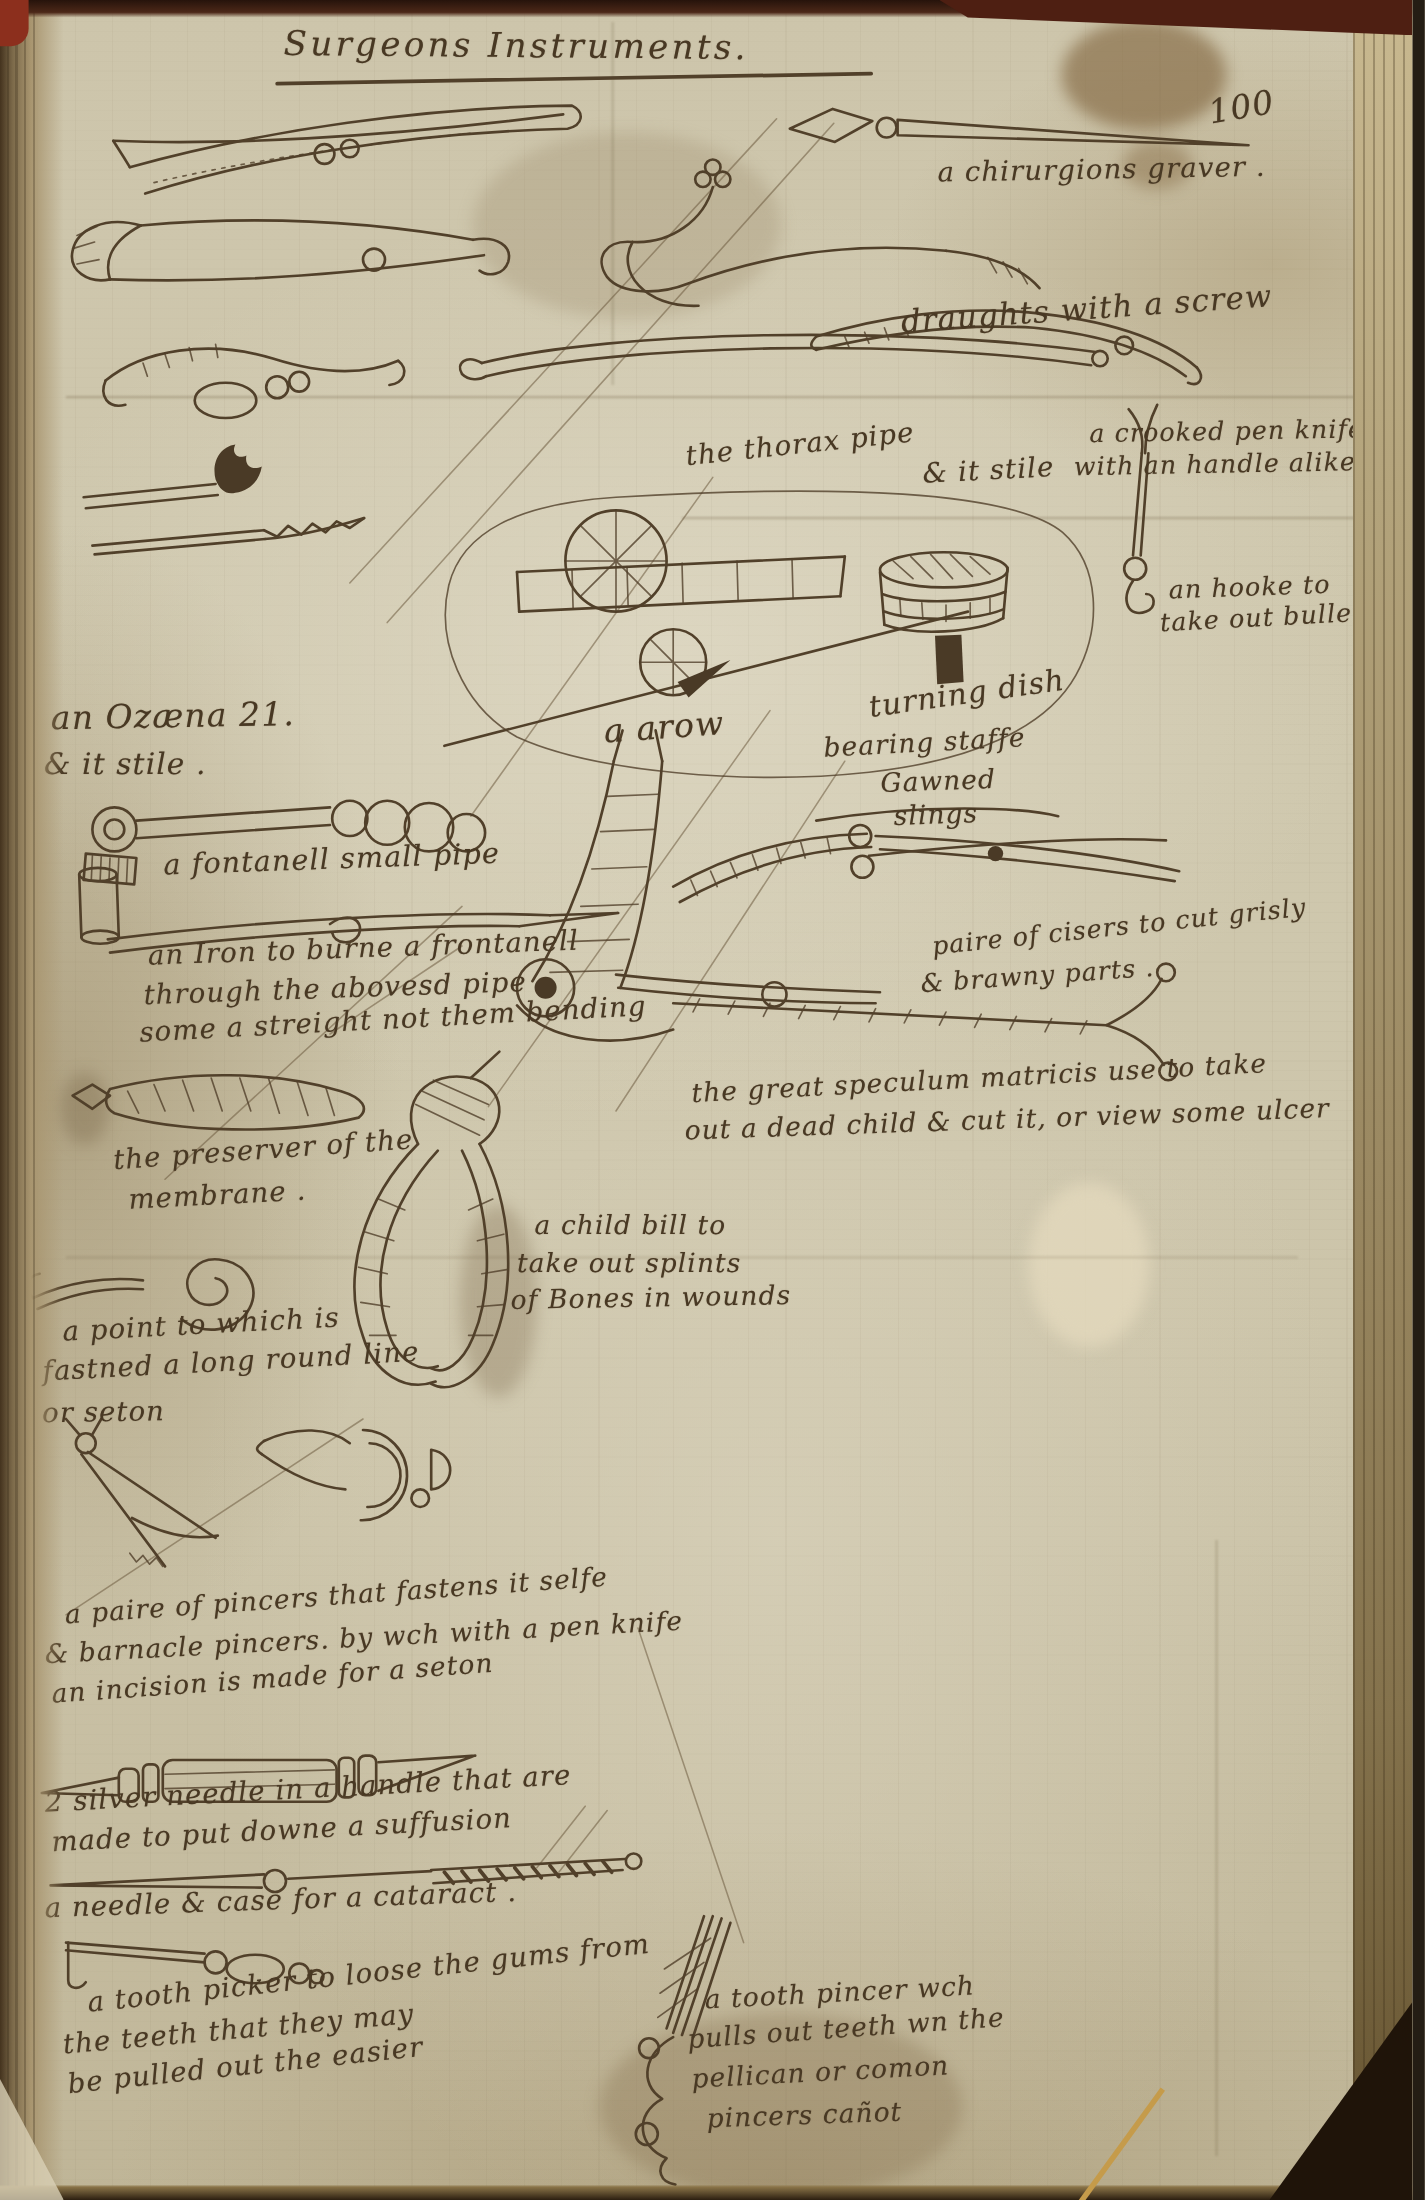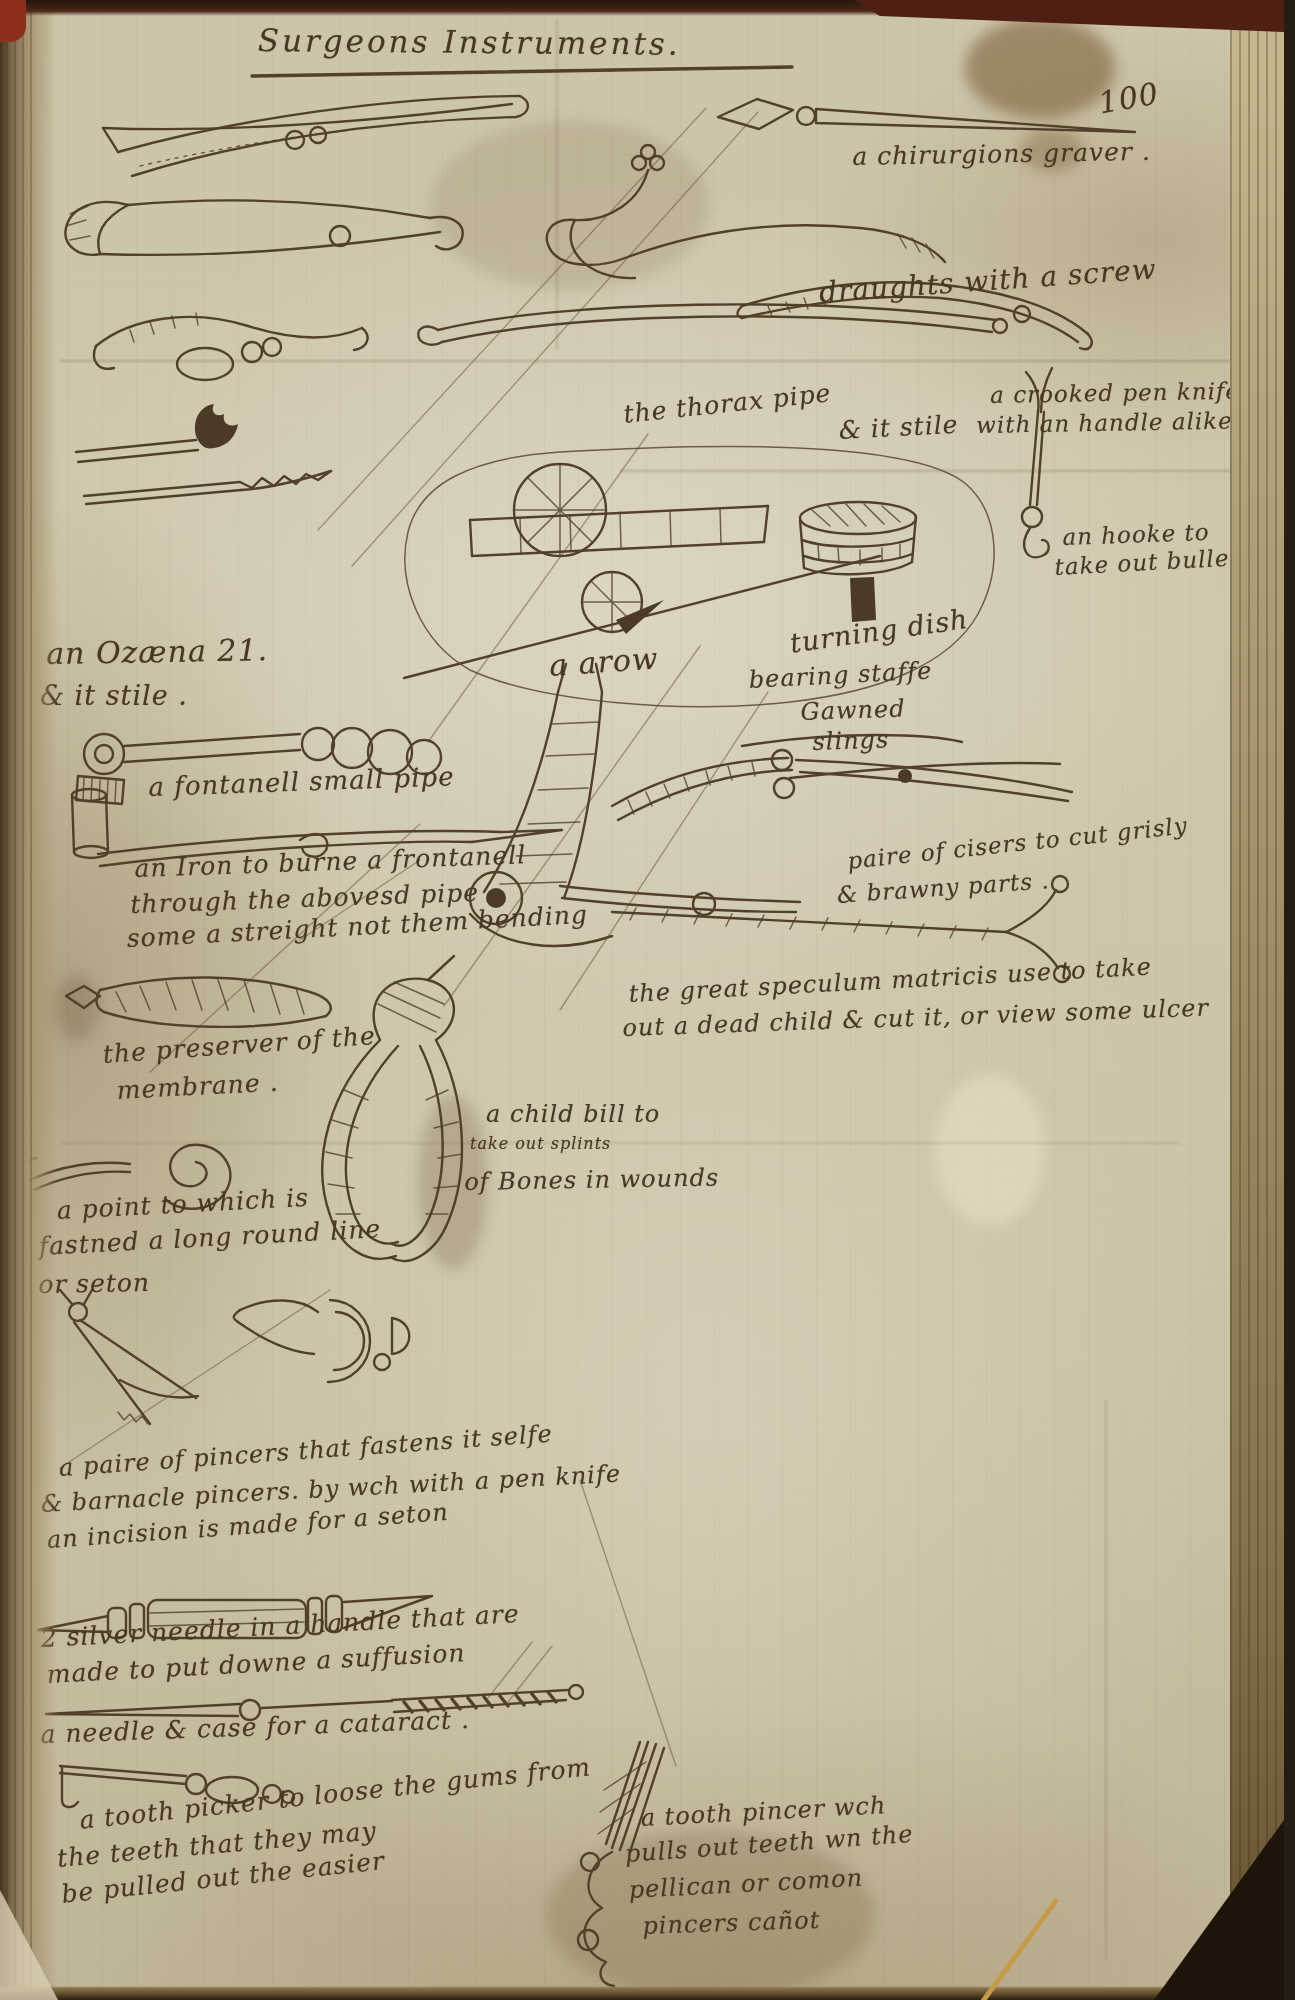--- a/index.html
+++ b/index.html
@@ -345,21 +345,21 @@
   <div class="cap" style="left:134px;top:854px;transform:rotate(-2deg);">an Iron to burne a frontanell</div>
   <div class="cap" style="left:130px;top:890px;transform:rotate(-2deg);">through the abovesd pipe</div>
   <div class="cap" style="left:126px;top:924px;transform:rotate(-3deg);">some a streight not them bending</div>
   <div class="cap" style="left:846px;top:848px;font-size:23px;transform:rotate(-6deg);">paire of cisers to cut grisly</div>
   <div class="cap" style="left:836px;top:882px;font-size:23px;transform:rotate(-4deg);">&amp; brawny parts .</div>
   <div class="cap" style="left:628px;top:980px;font-size:24px;transform:rotate(-3deg);">the great speculum matricis use to take</div>
   <div class="cap" style="left:622px;top:1014px;font-size:24px;transform:rotate(-2deg);">out a dead child &amp; cut it, or view some ulcer</div>
   <div class="cap" style="left:102px;top:1040px;transform:rotate(-4deg);">the preserver of the</div>
   <div class="cap" style="left:116px;top:1076px;transform:rotate(-3deg);">membrane .</div>
   <div class="cap" style="left:486px;top:1100px;font-size:24px;">a child bill to</div>
-  <div class="cap" style="left:470px;top:1134px;font-size:16px;">take out splints</div>
+  <div class="cap" style="left:470px;top:1134px;font-size:24px;">take out splints</div>
   <div class="cap" style="left:464px;top:1168px;font-size:24px;transform:rotate(-1deg);">of Bones in wounds</div>
   <div class="cap" style="left:56px;top:1196px;transform:rotate(-3deg);">a point to which is</div>
   <div class="cap" style="left:38px;top:1232px;transform:rotate(-3deg);">fastned a long round line</div>
   <div class="cap" style="left:38px;top:1270px;transform:rotate(-1deg);">or seton</div>
   <div class="cap" style="left:58px;top:1454px;font-size:24px;transform:rotate(-4deg);">a paire of pincers that fastens it selfe</div>
   <div class="cap" style="left:40px;top:1490px;font-size:24px;transform:rotate(-3deg);">&amp; barnacle pincers. by wch with a pen knife</div>
   <div class="cap" style="left:46px;top:1526px;font-size:24px;transform:rotate(-4deg);">an incision is made for a seton</div>
   <div class="cap" style="left:40px;top:1624px;transform:rotate(-3deg);">2 silver needle in a handle that are</div>
   <div class="cap" style="left:46px;top:1660px;transform:rotate(-3deg);">made to put downe a suffusion</div>
   <div class="cap" style="left:40px;top:1720px;transform:rotate(-2deg);">a needle &amp; case for a cataract .</div>

